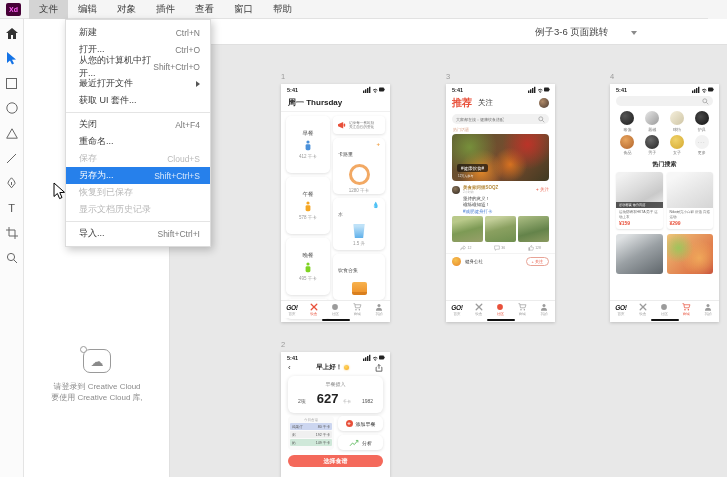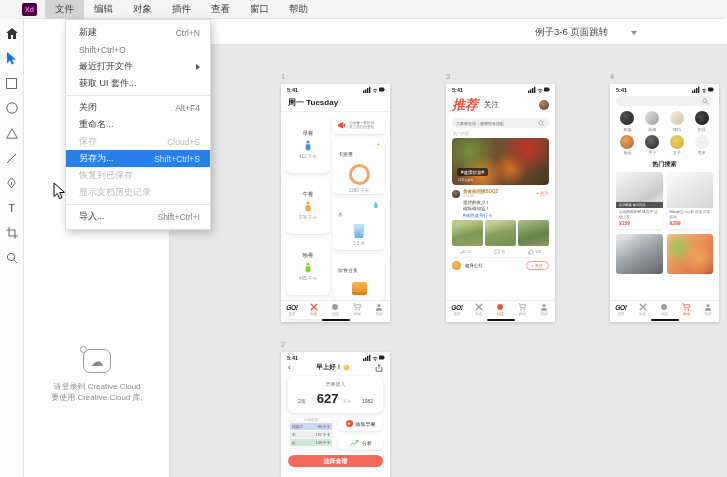--- a/index.html
+++ b/index.html
@@ -1,20 +1,20 @@
 <!DOCTYPE html>
 <html><head>
 <meta charset="utf-8">
 <style>
   * { margin:0; padding:0; box-sizing:border-box; font-family:"Liberation Sans", sans-serif; }
   html,body { width:727px; height:477px; overflow:hidden; background:#e8e8e8; }
   .app { position:relative; width:727px; height:477px; background:#f5f5f5; overflow:hidden; }
 
   
-  .menubar { position:absolute; left:16px; top:0; width:708px; height:19px; background:#f5f5f5; border-bottom:1px solid #e2e2e2; display:flex; align-items:center; z-index:20; }
+  .menubar { position:absolute; left:0; top:0; width:708px; height:19px; background:#f5f5f5; border-bottom:1px solid #e2e2e2; display:flex; align-items:center; z-index:20; }
   .xd-logo { width:15px; height:13px; margin:0 8px 0 6px; background:#470137; color:#ff61f6; font-size:7px; font-weight:bold; display:flex; align-items:center; justify-content:center; border-radius:2px; }
   .menu-item { height:19px; padding:0 10px; display:flex; align-items:center; font-size:9.5px; color:#3c3c3c; cursor:default; }
   .menu-item.active { background:#d4d4d4; }
 
   
   .titlebar { position:absolute; left:170px; top:19px; width:557px; height:26px; background:#ffffff; border-bottom:1px solid #e0e0e0; z-index:5; }
   .doc-title { position:absolute; left:365px; top:7px; font-size:9.5px; color:#444; display:flex; align-items:center; gap:23px; }
   .chev-down { width:0; height:0; border-left:3px solid transparent; border-right:3px solid transparent; border-top:4px solid #8a8a8a; }
 
   
@@ -68,21 +68,21 @@
   .scard .sttl { font-size:5px; color:#555; }
   .scard .plus { position:absolute; right:5px; top:3px; font-size:6px; color:#f2a044; font-weight:bold; }
   .donut { width:21px; height:21px; border:3.5px solid #f2a964; border-radius:50%; margin:4px auto 3px; }
   .sval { font-size:4.5px; color:#9a9a9a; text-align:center; }
   .cup { width:13px; height:14px; margin:4px auto 3px; background:linear-gradient(#bfe2f8 15%,#5fb0ea); clip-path:polygon(6% 0,94% 0,82% 100%,18% 100%); border-radius:1px; }
   .droplet { position:absolute; right:5px; top:3px; color:#56a8e8; font-size:6px; }
   .book { width:15px; height:13px; margin:6px auto 2px; background:linear-gradient(#f7b24e,#ef9б2e); background:linear-gradient(#f7b24e,#ef962e); border-radius:2px; border-bottom:3px solid #d97f1e; }
 
   
   .ab3-head { display:flex; align-items:center; padding:3px 6px 2px; gap:6px; }
-  .t-rec { font-size:13px; font-weight:bold; color:#e8503a;font-style:italic; }
+  .t-rec { font-size:10px; font-weight:bold; color:#e8503a; }
   .t-fol { font-size:7.5px; color:#333; }
   .avatar { margin-left:auto; width:10px; height:10px; border-radius:50%; background:radial-gradient(circle at 35% 35%, #b08a68, #4a3a30); }
   .searchwrap { margin:2px 6px; height:10px; background:#f1f1f1; border-radius:5px; display:flex; align-items:center; padding:0 4px; }
   .searchwrap input { flex:1; border:none; outline:none; background:transparent; font-size:4px; color:#555; }
   .topiclabel { font-size:4px; color:#d9a38a; padding:1px 7px; }
   .foodimg { margin:1px 6px; height:47px; border-radius:4px; position:relative; background:
       radial-gradient(circle at 18% 28%, rgba(120,150,60,.9), transparent 32%),
       radial-gradient(circle at 78% 22%, rgba(190,50,40,.95), transparent 30%),
       radial-gradient(circle at 30% 78%, rgba(235,140,40,.95), transparent 28%),
       radial-gradient(circle at 60% 65%, rgba(230,120,30,.85), transparent 26%),
@@ -267,21 +267,21 @@
               <rect x="2" y="3.3" width="1.4" height="3.7" fill="#222"></rect>
               <rect x="4" y="2" width="1.4" height="5" fill="#222"></rect>
               <rect x="6" y="0.8" width="1.4" height="6.2" fill="#222"></rect>
               <path d="M10 4.2 a3.2 3.2 0 0 1 4.4 0 M11.1 5.5 a1.6 1.6 0 0 1 2.2 0" stroke="#222" fill="none" stroke-width="0.9"></path>
               <circle cx="12.2" cy="6.6" r="0.5" fill="#222"></circle>
               <rect x="16" y="1.5" width="5" height="4" rx="0.8" fill="#222"></rect>
               <rect x="21.3" y="2.7" width="0.7" height="1.6" fill="#222"></rect>
             </svg>
         </span>
       </div>
-      <div class="ab1-head">周一 Tuesday</div>
+      <div class="ab1-head">周一 Thursday</div>
       <div class="ab1-grid">
         <div class="colL">
           <div class="mealcard">
             <span class="mname">早餐</span>
             <svg width="10" height="11" viewBox="0 0 10 11">
                 <circle cx="5" cy="2" r="1.6" fill="#4a90d9"></circle>
                 <rect x="2.6" y="4.2" width="4.8" height="6" rx="1.4" fill="#4a90d9"></rect>
               </svg>
             <span class="mkcal">412 千卡</span>
           </div>
@@ -664,20 +664,25 @@
     </div>
 
   </div>
 
   <div class="filemenu">
     <div class="mi">
         <span>新建</span>
         <span class="sc">Ctrl+N</span>
       </div>
     <div class="mi">
+        <span>打开...</span>
+        <span class="sc">Ctrl+O</span>
+      </div>
+    <div class="mi">
+        <span>从您的计算机中打开...</span>
         <span class="sc">Shift+Ctrl+O</span>
       </div>
     <div class="mi">
         <span>最近打开文件</span>
         <span class="subarrow"></span>
       </div>
     <div class="mi">
         <span>获取 UI 套件...</span>
       </div>
     <div class="msep"></div>

